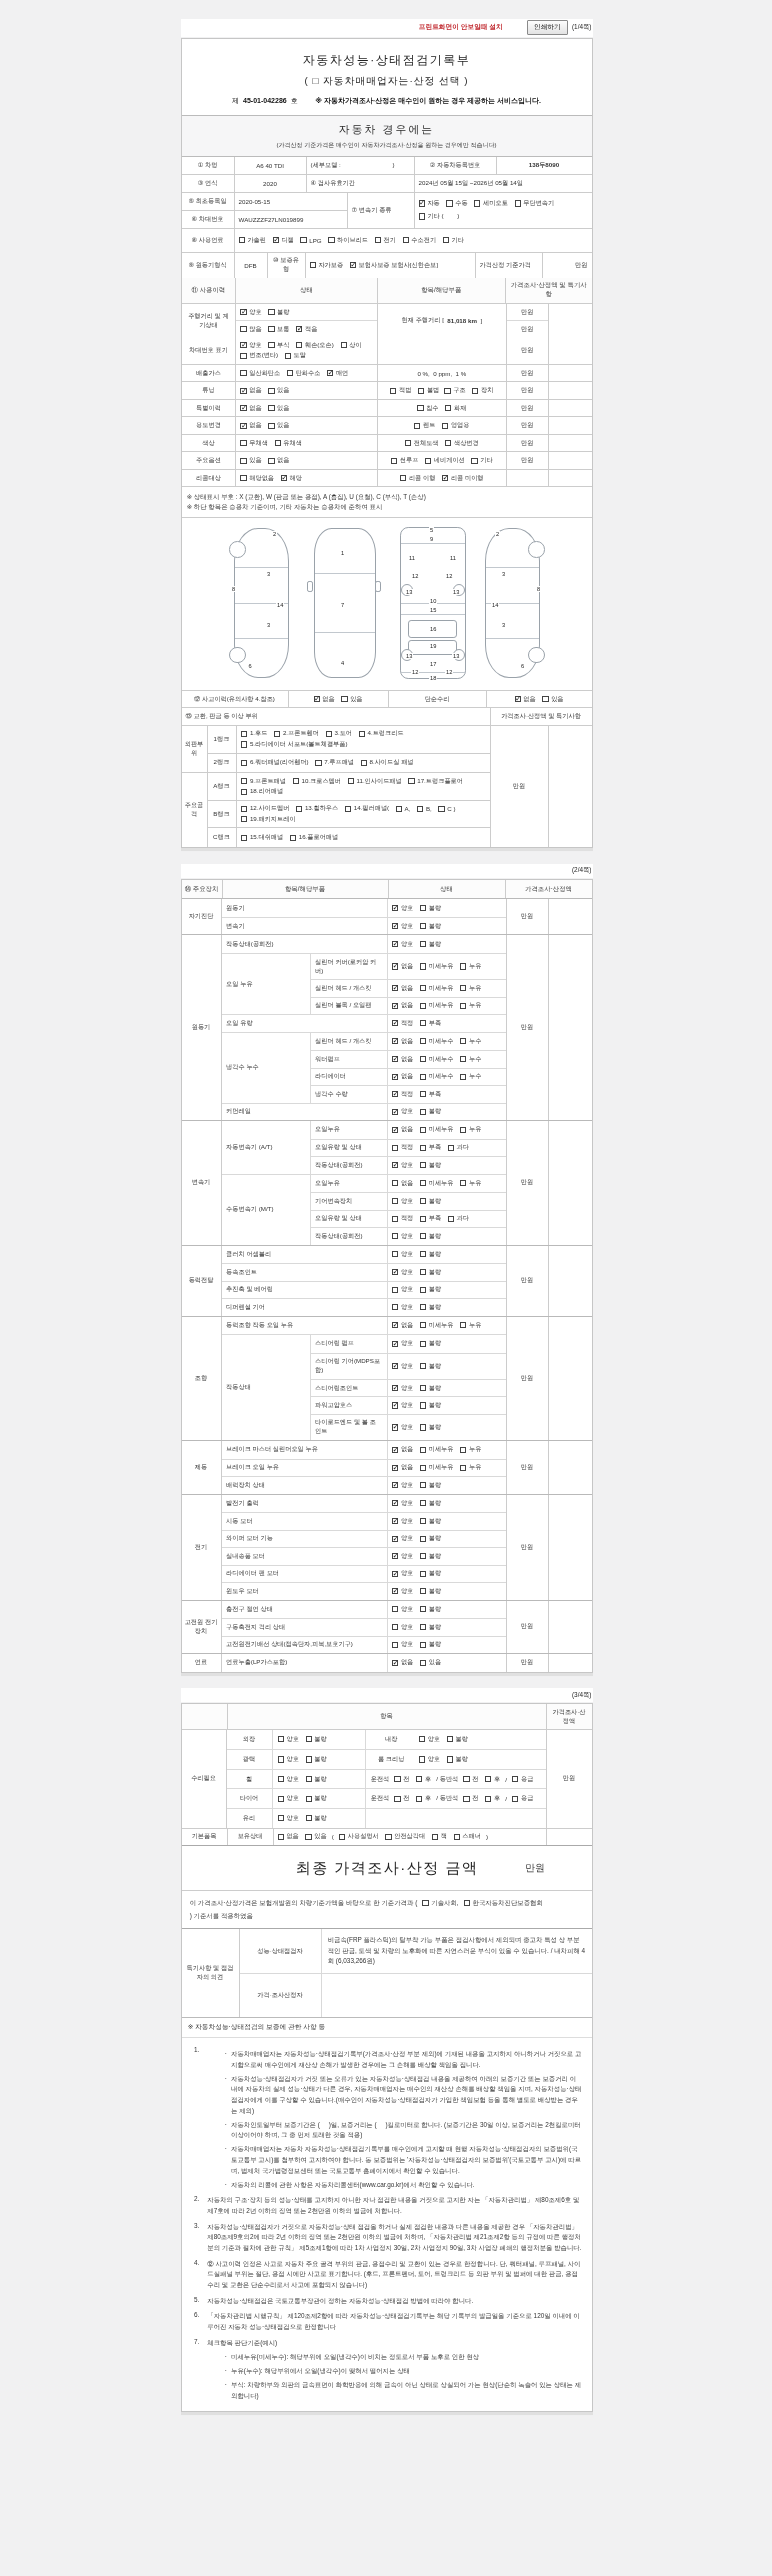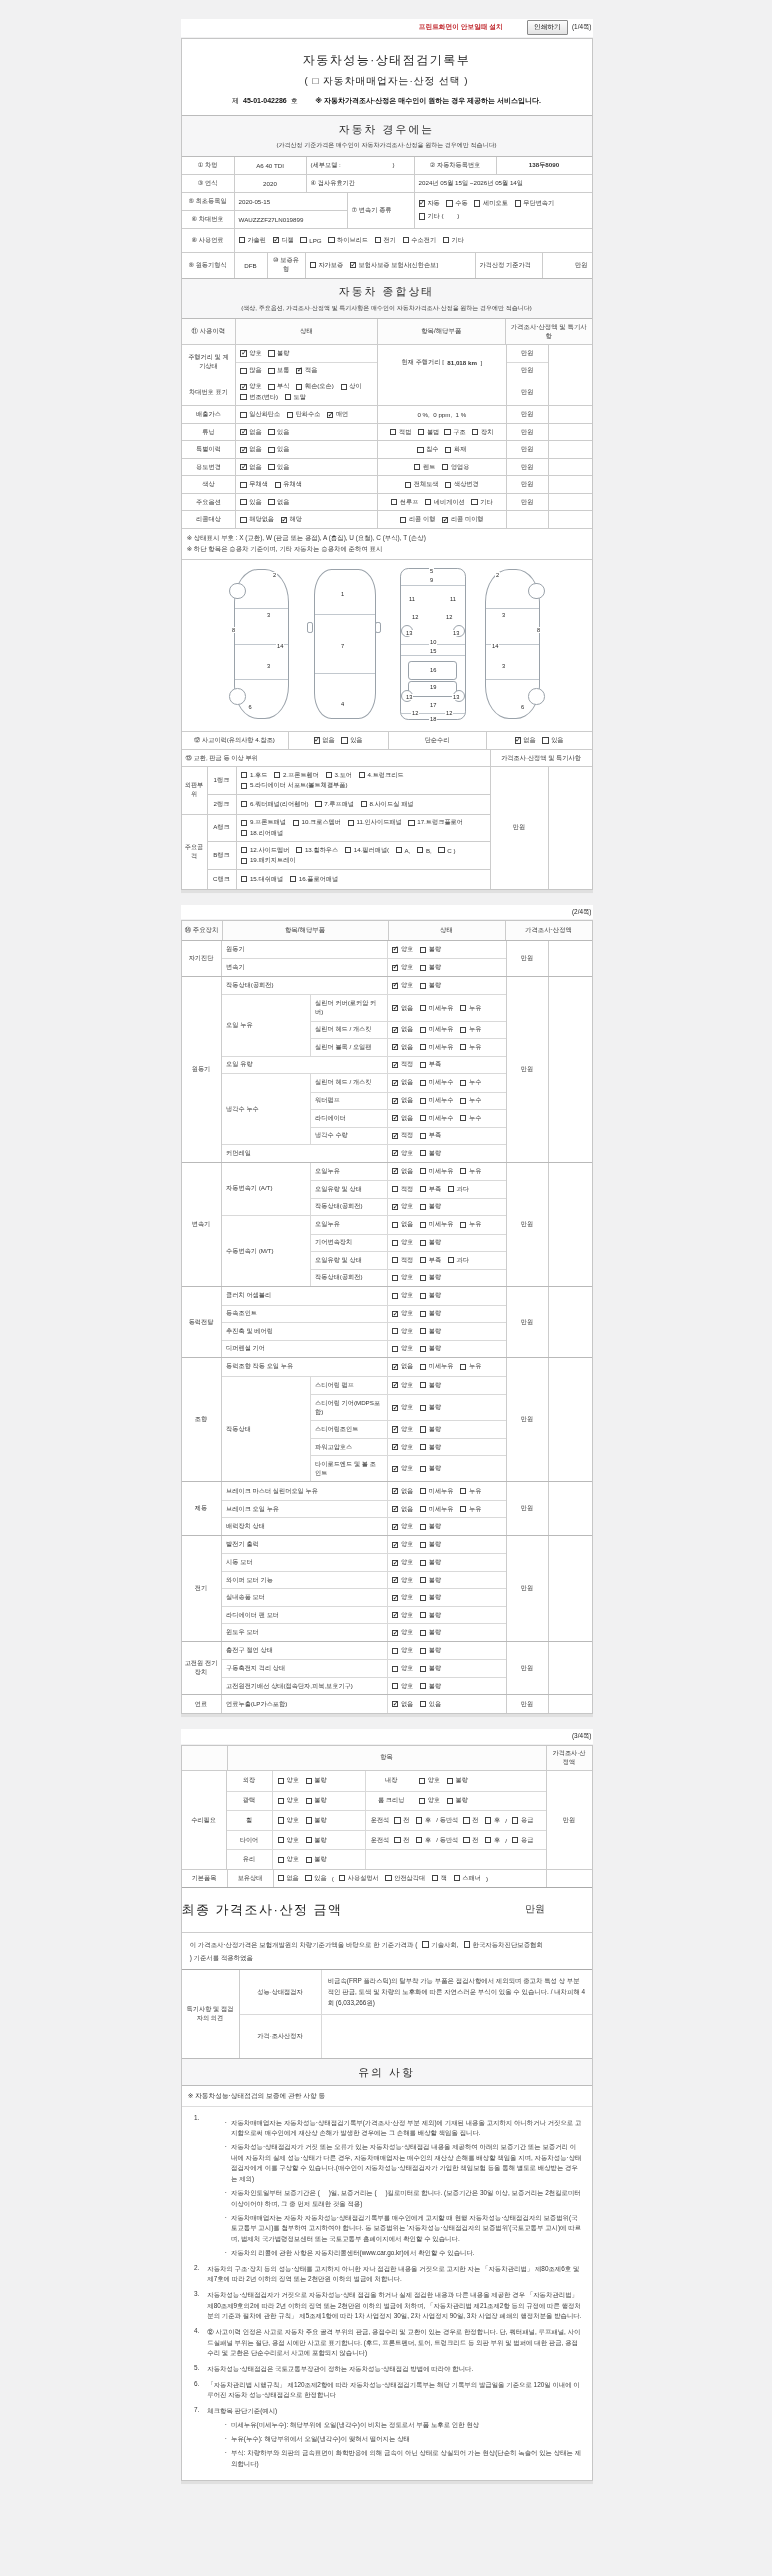--- a/index.html
+++ b/index.html
@@ -101,21 +101,21 @@
   .repair-rows{flex:1}
   .r3row{display:flex;border-top:0.5px solid #d9d9d9;min-height:19.6px}
   .r3row:first-child{border-top:0}
   .r3a{width:46px;display:flex;align-items:center;justify-content:center;border-right:0.5px solid #d9d9d9;padding:3.1px}
   .r3ao{width:93px;display:flex;align-items:center;padding:3.1px 5.2px;border-right:0.5px solid #d9d9d9}
   .r3b{flex:1;display:flex;align-items:center;gap:7.2px;padding:3.1px 5.2px}
   .r3bl:empty{display:none}
   .r3bl{min-width:41px;text-align:center}
   .repair-price{width:46px;border-left:0.5px solid #ccc;display:flex;align-items:center;justify-content:center}
   .finalrow{display:flex;border-top:0.5px solid #aaa;min-height:45px;align-items:center}
-  .finaltitle{flex:1;text-align:left;font-size:13px;letter-spacing:1.5px;color:#222}
+  .finaltitle{flex:1;text-align:right;font-size:15px;letter-spacing:1.5px;color:#222}
   .finalprice{width:113px;text-align:center;font-size:9.8px}
   .finalnote{border-top:0.5px solid #ccc;padding:6.2px 8.2px;text-align:center;font-size:6.4px;line-height:1.8}
   .opwrap{display:flex;border-top:0.5px solid #aaa}
   .op-glabel{width:58px;display:flex;align-items:center;justify-content:center;text-align:center;border-right:0.5px solid #ccc;padding:4.1px}
   .op-rows{flex:1}
   .oprow{display:flex;border-top:0.5px solid #d9d9d9;min-height:44px}
   .oprow:first-child{border-top:0}
   .op-role{width:82px;display:flex;align-items:center;justify-content:center;border-right:0.5px solid #d9d9d9;padding:4.1px;text-align:center}
   .op-text{flex:1;padding:5.2px 6.2px;display:flex;align-items:center;line-height:1.7;font-size:6.4px}
   
@@ -259,24 +259,20 @@
                 <span class="cb on"></span>
                 <span>보험사보증 보험사[신한손보]</span>
               </span>
             </span>
         </div>
         <div class="cc" style="width:67px">가격산정 기준가격</div>
         <div class="cc b-f" style="justify-content:flex-end">만원</div>
       </div>
     </div>
 
-    <div class="sec-title" style="border-top:0.5px solid #bbb">
-      <div class="t1">자동차 종합상태</div>
-      <div class="note">(색상, 주요옵션, 가격조사·산정액 및 특기사항은 매수인이 자동차가격조사·산정을 원하는 경우에만 적습니다)</div>
-    </div>
     <div>
       <div class="fr hdr">
         <div class="cc c-label">⑪ 사용이력</div>
         <div class="cc c-state">상태</div>
         <div class="cc c-item">항목/해당부품</div>
         <div class="cc" style="width:87px">가격조사·산정액 및 특기사항</div>
       </div>
       <div class="fr">
         <div class="cc c-label">주행거리 및 계기상태</div>
         <div class="c-state stack" style="border-left:0.5px solid #ccc">
@@ -1991,23 +1987,20 @@
             <div class="op-role">성능·상태점검자</div>
             <div class="op-text">비금속(FRP 플라스틱)의 탈부착 가능 부품은 점검사항에서 제외되며 중고차 특성 상 부분적인 판금, 도색 및 차량의 노후화에 따른 자연스러운 부식이 있을 수 있습니다. / 내차피해 4회 (6,033,266원)</div>
           </div>
           <div class="oprow">
             <div class="op-role">가격·조사산정자</div>
             <div class="op-text"></div>
           </div>
         </div>
     </div>
 
-    <div class="sec-title" style="border-top:0.5px solid #bbb;border-bottom:0">
-      <div class="t1">유의 사항</div>
-    </div>
     <div class="caut-sub">※ 자동차성능·상태점검의 보증에 관한 사항 등</div>
     <div class="caut-body has-items">
 
     <div class="cgroup">
           <div class="cno">1.</div>
           <div class="cbody">
 
             <div class="has-items">
 
             <div class="cbullet">

